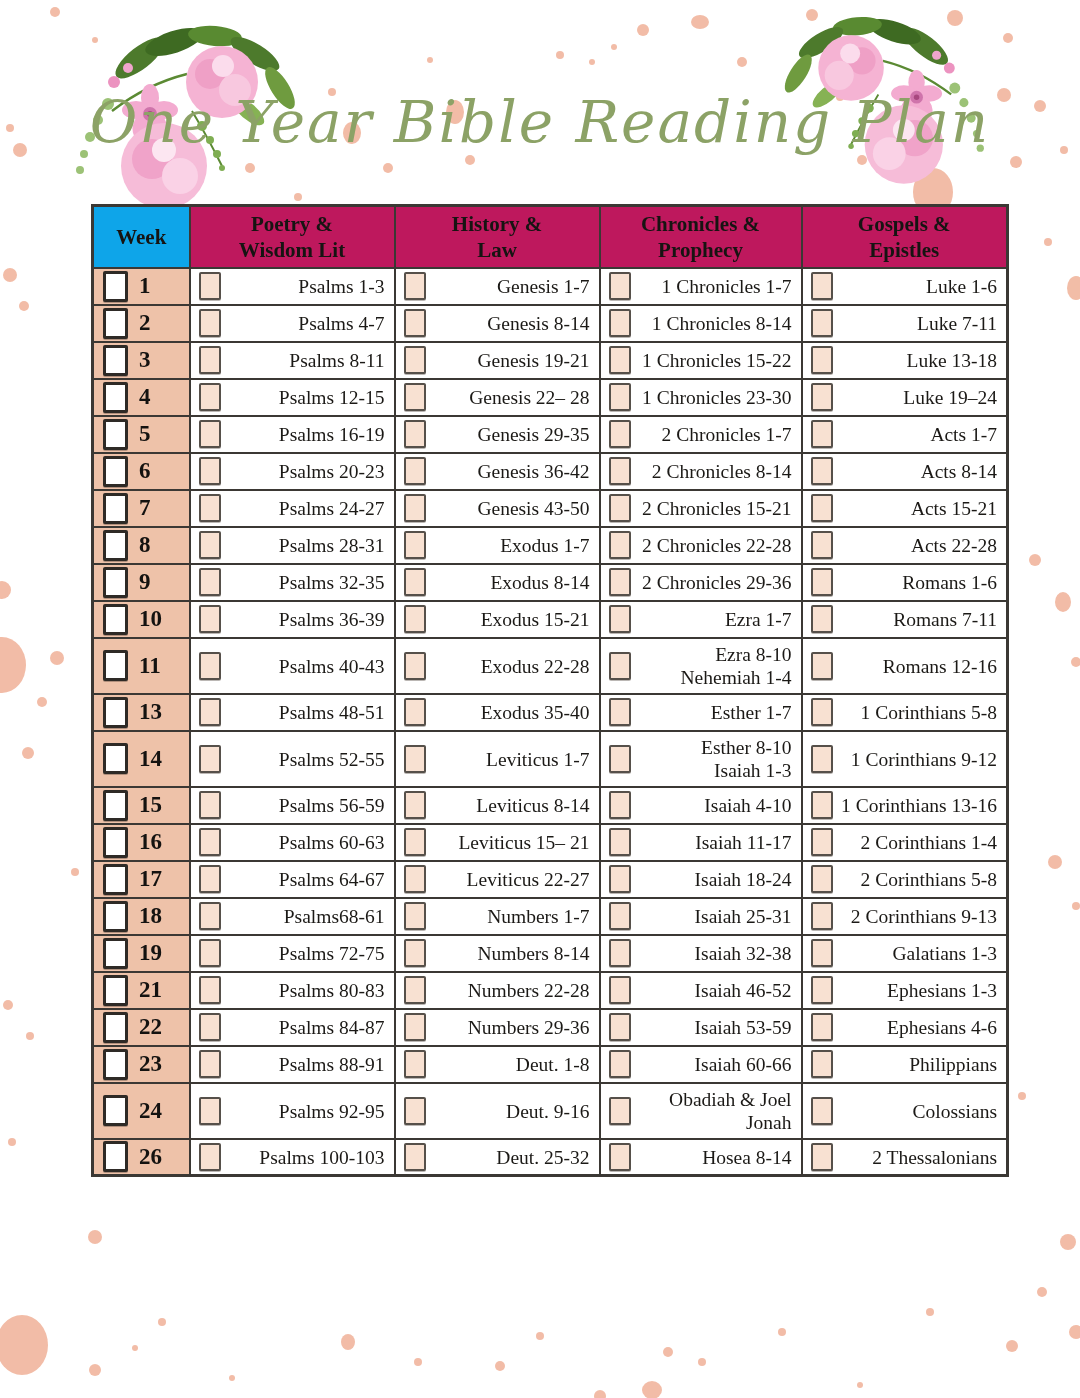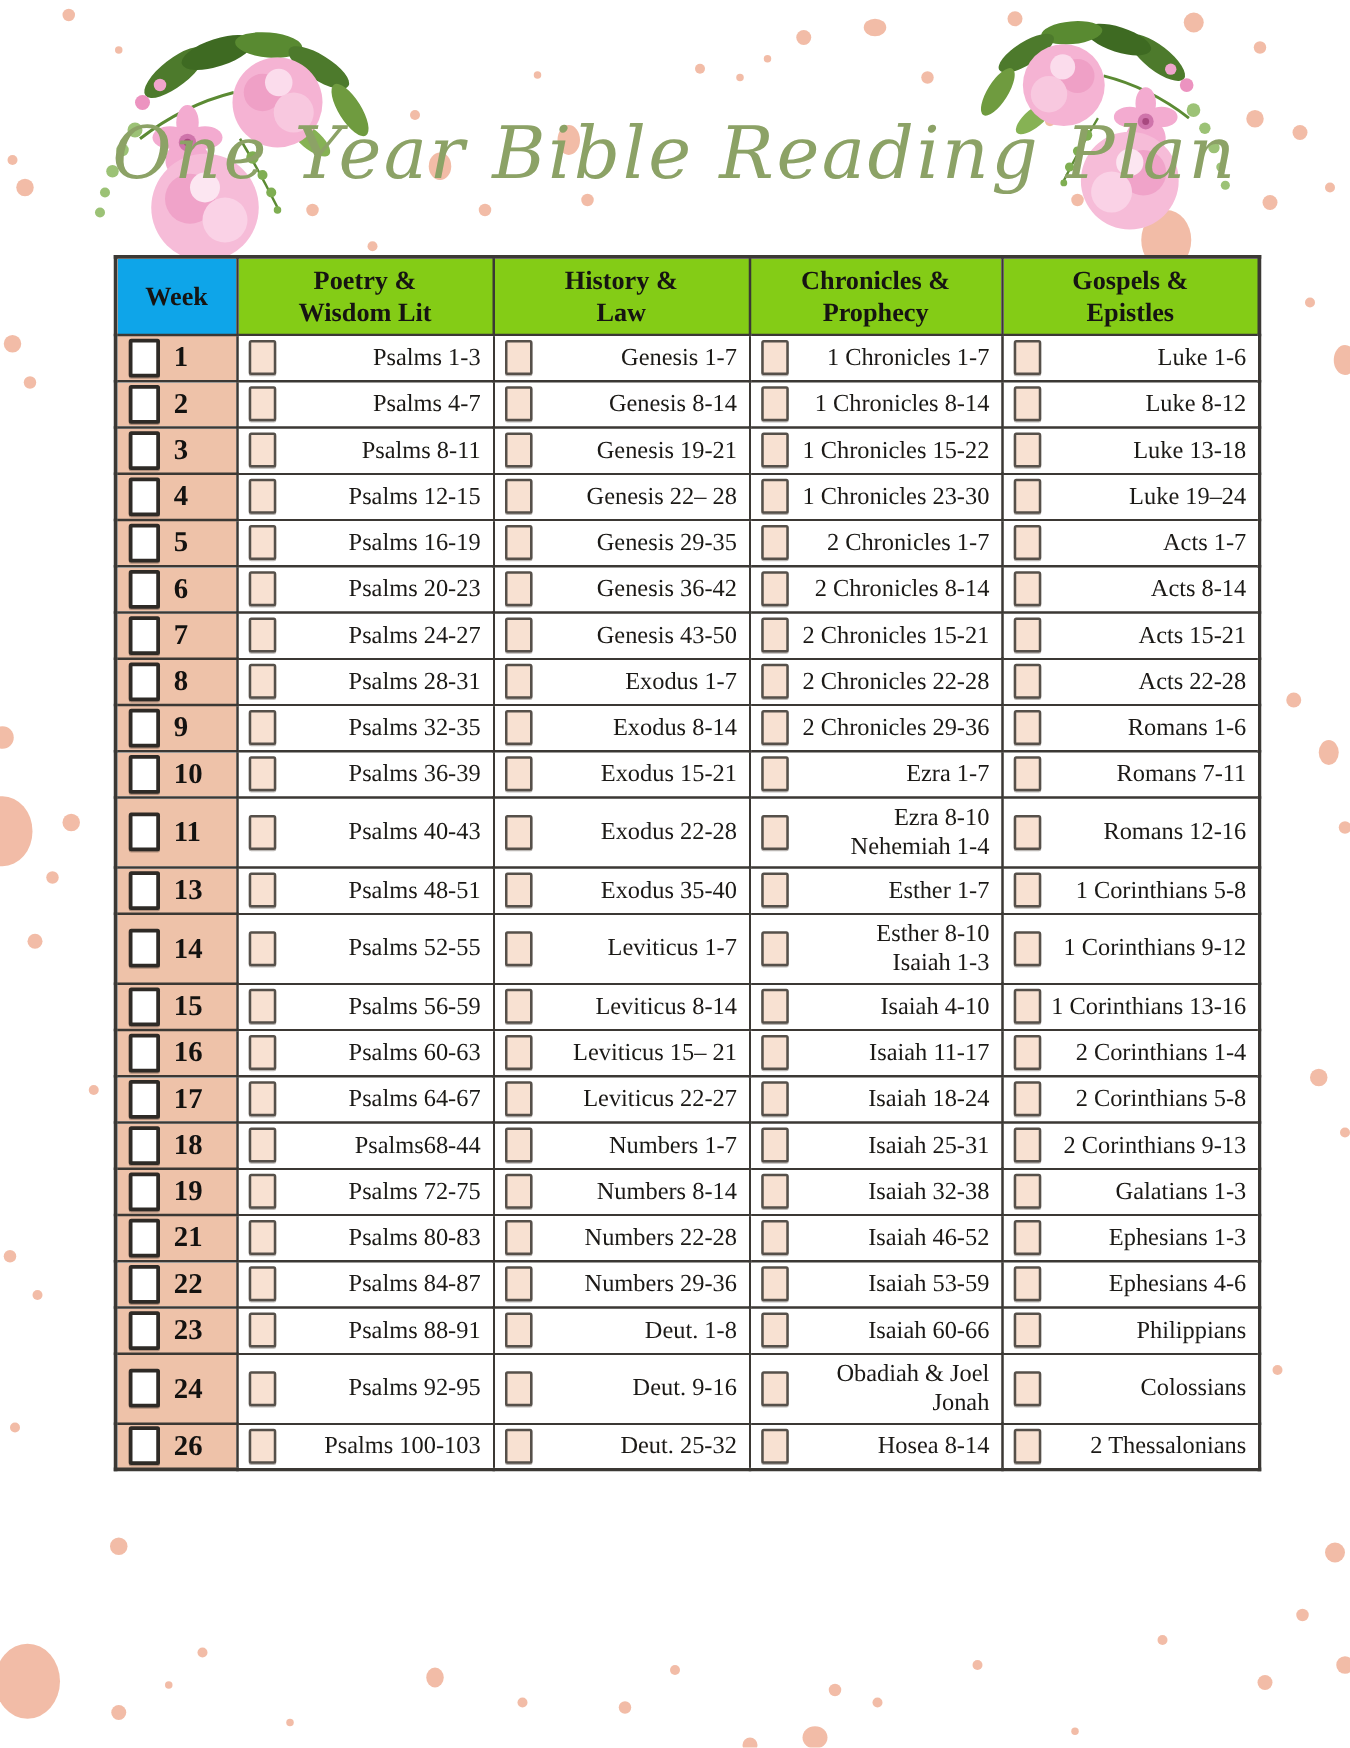--- a/index.html
+++ b/index.html
@@ -21,21 +21,21 @@
   }
   table.plan {
     position:absolute; left:91px; top:204px; width:915px; z-index:3;
     border-collapse:collapse; table-layout:fixed;
     border:3px solid #3b3834;
     background:#ffffff;
   }
   .plan th, .plan td { border:2px solid #3b3834; overflow:hidden; }
   .plan thead tr { height:62px; }
   .plan th {
-    background:#84cc16; color:#161412;
+    background:#be185d; color:#161412;
     font-size:21px; font-weight:bold; line-height:1.25;
     white-space:pre-line; text-align:center; vertical-align:middle;
   }
   .plan th.week-h { background:#0ea5e9;margin-left:24px; }
   .plan tbody tr { height:37px; }
   .plan tbody tr.tall { height:56px;border-radius:27px; }
   td.week-cell {
     background:#eec2a9; padding-left:9px; vertical-align:middle; white-space:nowrap;
   }
   .cb {
@@ -244,21 +244,21 @@
       <td class="read-cell">
         <span class="cb"></span>
         <span class="read-text">Genesis 8-14</span>
       </td>
       <td class="read-cell">
         <span class="cb"></span>
         <span class="read-text">1 Chronicles 8-14</span>
       </td>
       <td class="read-cell">
         <span class="cb"></span>
-        <span class="read-text">Luke 8-12</span>
+        <span class="read-text">Luke 7-11</span>
       </td>
     </tr>
         <tr class="plan-row">
       <td class="week-cell">
         <span class="cb week-cb"></span><span class="week-num">3</span>
       </td>
       <td class="read-cell">
         <span class="cb"></span>
         <span class="read-text">Psalms 8-11</span>
       </td>
@@ -549,21 +549,21 @@
         <span class="cb"></span>
         <span class="read-text">2 Corinthians 5-8</span>
       </td>
     </tr>
         <tr class="plan-row">
       <td class="week-cell">
         <span class="cb week-cb"></span><span class="week-num">18</span>
       </td>
       <td class="read-cell">
         <span class="cb"></span>
-        <span class="read-text">Psalms68-44</span>
+        <span class="read-text">Psalms68-61</span>
       </td>
       <td class="read-cell">
         <span class="cb"></span>
         <span class="read-text">Numbers 1-7</span>
       </td>
       <td class="read-cell">
         <span class="cb"></span>
         <span class="read-text">Isaiah 25-31</span>
       </td>
       <td class="read-cell">

